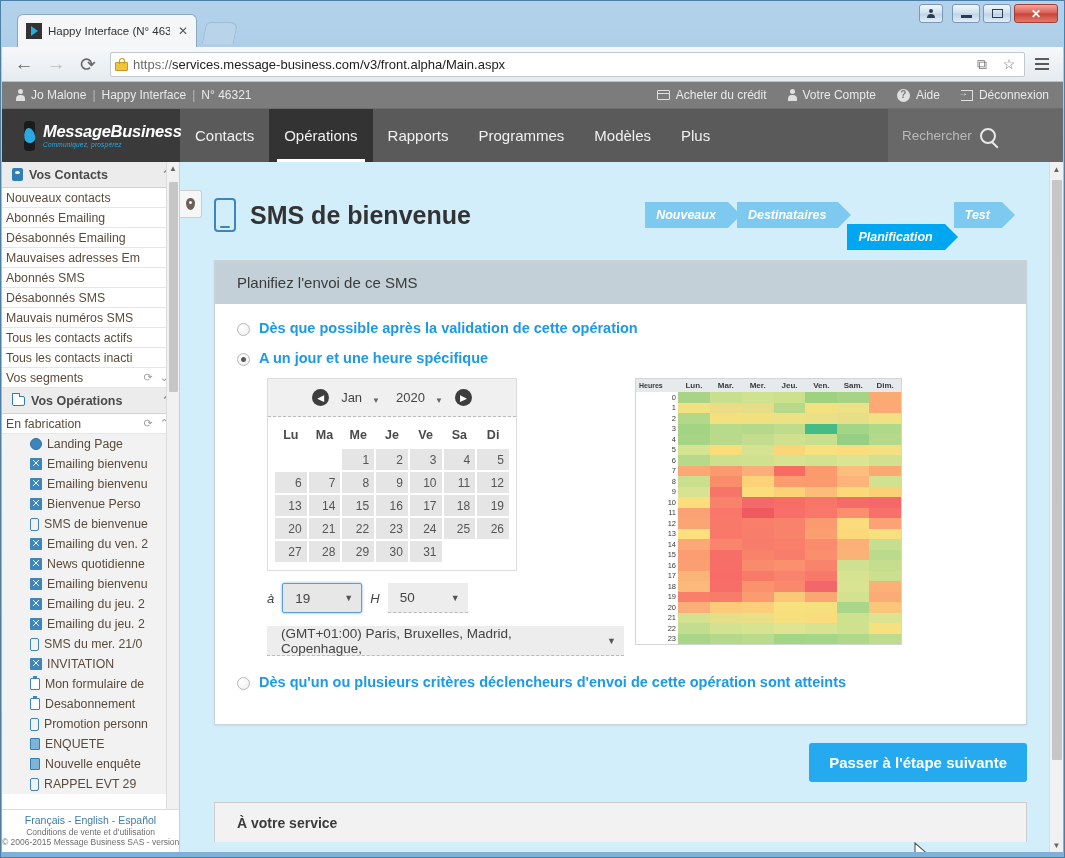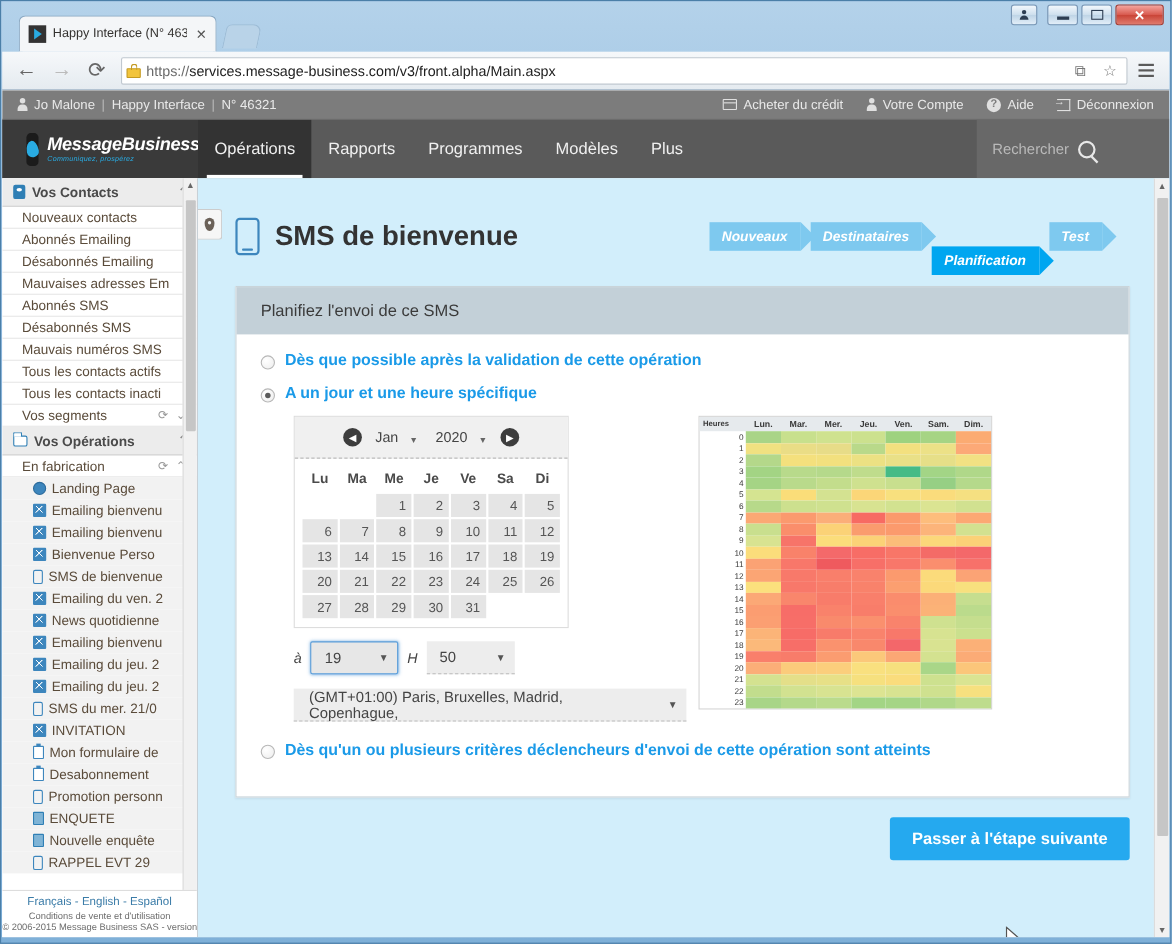--- a/index.html
+++ b/index.html
@@ -133,21 +133,21 @@
     display:flex; align-items:center; padding:0 8px 0 10px; gap:6px;
     font-size:12.5px; font-weight:bold; color:#4a4a4a;
   }
   .sb-head .chev { margin-left:auto; color:#8a8a8a; font-size:11px;}
   .ic-contacts { width:11px; height:13px; background:#2f7fb5; border-radius:2px; position:relative;}
   .ic-contacts::after { content:""; position:absolute; left:3px; top:3px; width:5px; height:3px; border-radius:50%; background:#fff;}
   .ic-folder { width:13px; height:10px; background:#fff; border:1.5px solid #2f7fb5; border-radius:1px 2px 2px 2px; position:relative;}
   .ic-folder::before { content:""; position:absolute; left:-1.5px; top:-4px; width:6px; height:3px; background:#fff; border:1.5px solid #2f7fb5; border-bottom:none; border-radius:1px 1px 0 0;}
   .sb-row {
     height:20px; border-bottom:1px solid #e6e6e6; display:flex; align-items:center;
-    padding-left:18px; font-size:12.3px; color:#5a4b3a; white-space:nowrap; cursor:pointer;
+    padding-left:4px; font-size:12.3px; color:#5a4b3a; white-space:nowrap; cursor:pointer;
   }
   .sb-row.sub { background:#f2f2f2; border-bottom:none; padding-left:28px; gap:5px; height:20px;}
   .sb-row .tools { margin-left:auto; display:flex; gap:7px; padding-right:10px; color:#9a9a9a; font-size:11px;}
   .op-ic { width:12px; height:12px; flex:none; display:inline-block;}
   .op-ic.mail { background:#3d86bd; border-radius:1px; position:relative;}
   .op-ic.mail::after { content:""; position:absolute; left:1px; top:2px; width:10px; height:6px;
     background:linear-gradient(135deg,transparent 44%,#fff 45%,#fff 50%,transparent 51%),
                linear-gradient(45deg,transparent 44%,#fff 45%,#fff 50%,transparent 51%);}
   .op-ic.sms { width:9px; height:13px; border:1.5px solid #3d86bd; border-radius:2px;}
   .op-ic.globe { width:12px; height:12px; border-radius:50%; background:#3d86bd; border:1px solid #2e6c9c;}
@@ -364,20 +364,23 @@
     <div id="navbar">
       <div id="logo">
         <span class="drop">
             <i></i>
           </span>
         <span class="lt">
           <div class="n1">MessageBusiness</div>
           <div class="n2">Communiquez, prospérez</div>
         </span>
       </div>
+      <div class="navtab">
+          <span>Contacts</span>
+        </div>
       <div class="navtab active">
           <span>Opérations</span>
         </div>
       <div class="navtab">
           <span>Rapports</span>
         </div>
       <div class="navtab">
           <span>Programmes</span>
         </div>
       <div class="navtab">
@@ -931,20 +934,23 @@
                 <span class="radio-lbl">Dès qu'un ou plusieurs critères déclencheurs d'envoi de cette opération sont atteints</span>
               </div>
 
             </div>
           </div>
 
           <div id="btnrow">
             <button id="nextbtn">Passer à l'étape suivante</button>
           </div>
 
+          <div id="bottompanel">
+            <span>À votre service</span>
+          </div>
         </div>
 
         <div id="main-scroll">
           <div class="arrow">▲</div>
           <div class="thumb"></div>
           <div class="arrow bot">▼</div>
         </div>
 
         <svg id="cursor" width="18" height="24" viewBox="0 0 18 24">
           <path d="M1,1 L1,17 L5.2,13.2 L8,19.5 L10.6,18.3 L7.9,12.2 L13.5,12.0 Z" fill="#ffffff" stroke="#555" stroke-width="1.1"></path>

